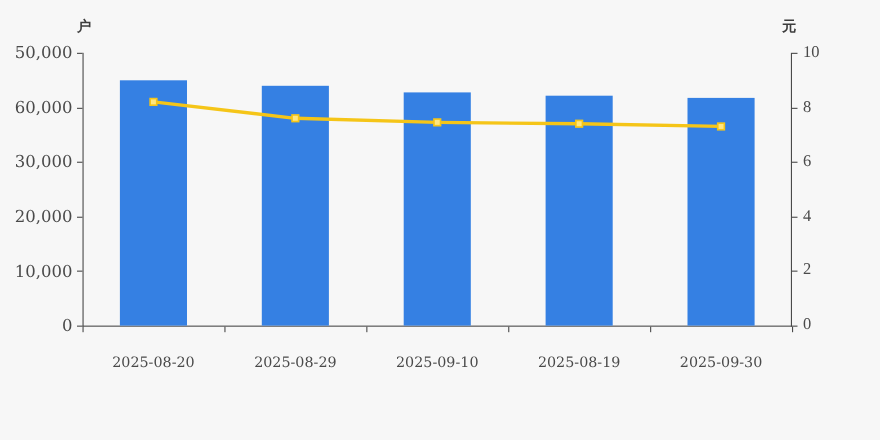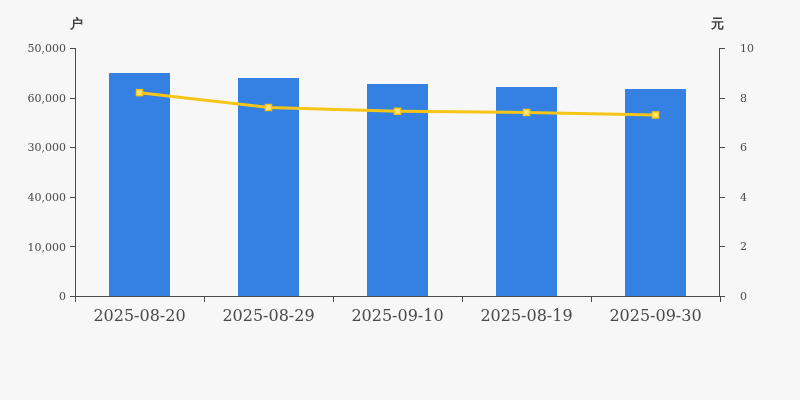--- a/index.html
+++ b/index.html
@@ -68,32 +68,32 @@
   .tick-x {
     position: absolute;
     top: 249px;
     width: 1px; height: 5px;
     background: #4a4a4a;
   }
   
   .ytick-label {
     position: absolute;
     font-family: "DejaVu Serif", "Liberation Serif", serif;
-    font-size: 11px;
+    font-size: 15px;
     color: #4a4a4a;
     white-space: nowrap;
     line-height: 1;
   }
   .ytick-label.left  { right: 100%; margin-right: 9px; transform: translateY(-50%); }
-  .ytick-label.right { left: 100%;  margin-left: 20px; transform: translateY(-50%); }
+  .ytick-label.right { left: 100%;  margin-left: 10px; transform: translateY(-50%); font-family: Liberation Serif, serif; }
   .xtick-label {
     position: absolute;
-    top: 258px;
+    top: 275px;
     font-family: "DejaVu Serif", "Liberation Serif", serif;
-    font-size: 16px;
+    font-size: 13px;
     color: #4a4a4a;
     white-space: nowrap;
     transform: translateX(-50%);
   }
   
   .bar {
     position: absolute;
     bottom: 0;
   }
   
@@ -118,21 +118,21 @@
     <div class="axis-line" id="y-axis-left"></div>
     <div class="axis-line" id="y-axis-right"></div>
     <div class="axis-line" id="x-axis"></div>
 
     <div id="left-ticks-layer">
         <div class="tick-left" style="top: 248px;"></div>
         <div class="ytick-label left" style="top: 248px;">0</div>
         <div class="tick-left" style="top: 198.4px;"></div>
         <div class="ytick-label left" style="top: 199px;">10,000</div>
         <div class="tick-left" style="top: 148.8px;"></div>
-        <div class="ytick-label left" style="top: 148.8px;">40,000</div>
+        <div class="ytick-label left" style="top: 148.8px;">20,000</div>
         <div class="tick-left" style="top: 99.2px;"></div>
         <div class="ytick-label left" style="top: 99.2px; text-align: right;">30,000</div>
         <div class="tick-left" style="top: 49.6px;"></div>
         <div class="ytick-label left" style="top: 49.6px;">60,000</div>
         <div class="tick-left" style="top: 0px;"></div>
         <div class="ytick-label left" style="top: 0px;">50,000</div>
       </div>
     <div id="right-ticks-layer">
         <div class="tick-right" style="top: 248px;"></div>
         <div class="ytick-label right" style="top: 248px;">0</div>

